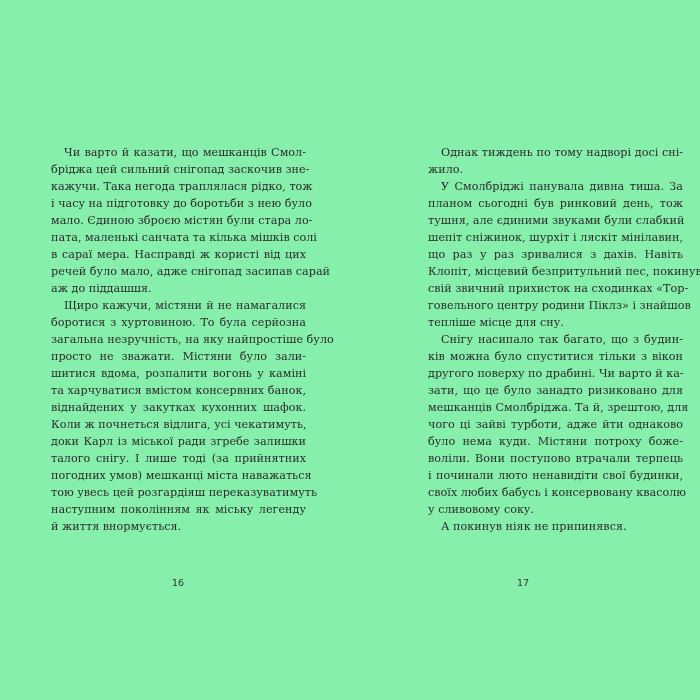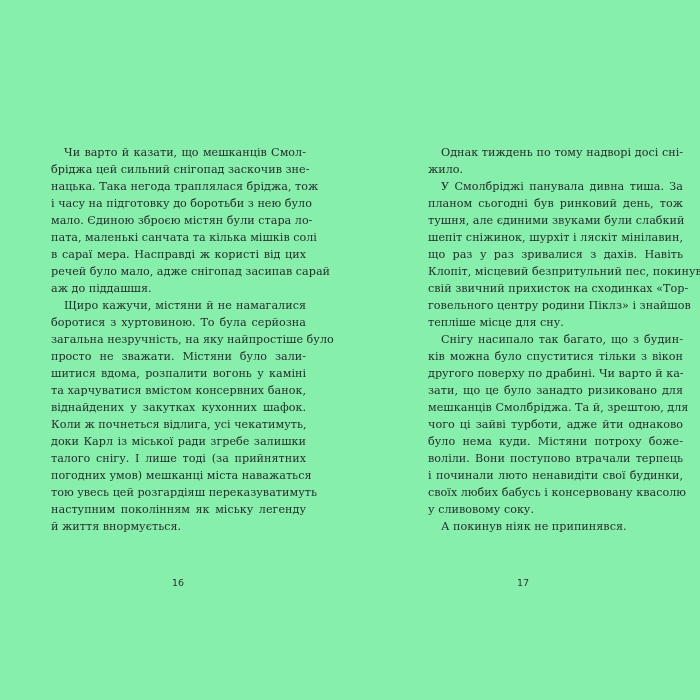--- a/index.html
+++ b/index.html
@@ -49,21 +49,21 @@
     .pn-left { left: 172px; }
     .pn-right { left: 517px; }
   </style>
 </head>
 <body>
 
 <div class="spread">
   <div class="page page-left" id="left-page">
       <span class="line indent">Чи варто й казати, що мешканців Смол-</span>
       <span class="line">бріджа цей сильний снігопад заскочив зне-</span>
-      <span class="line">нацька. Така негода траплялася бріджа, тож</span>
+      <span class="line">кажучи. Така негода траплялася рідко, тож</span>
       <span class="line">і часу на підготовку до боротьби з нею було</span>
       <span class="line">мало. Єдиною зброєю містян були стара ло-</span>
       <span class="line">пата, маленькі санчата та кілька мішків солі</span>
       <span class="line">в сараї мера. Насправді ж користі від цих</span>
       <span class="line">речей було мало, адже снігопад засипав сарай</span>
       <span class="line last">аж до піддашшя.</span>
       <span class="line indent">Щиро кажучи, містяни й не намагалися</span>
       <span class="line">боротися з хуртовиною. То була серйозна</span>
       <span class="line">загальна незручність, на яку найпростіше було</span>
       <span class="line">просто не зважати. Містяни було зали-</span>

